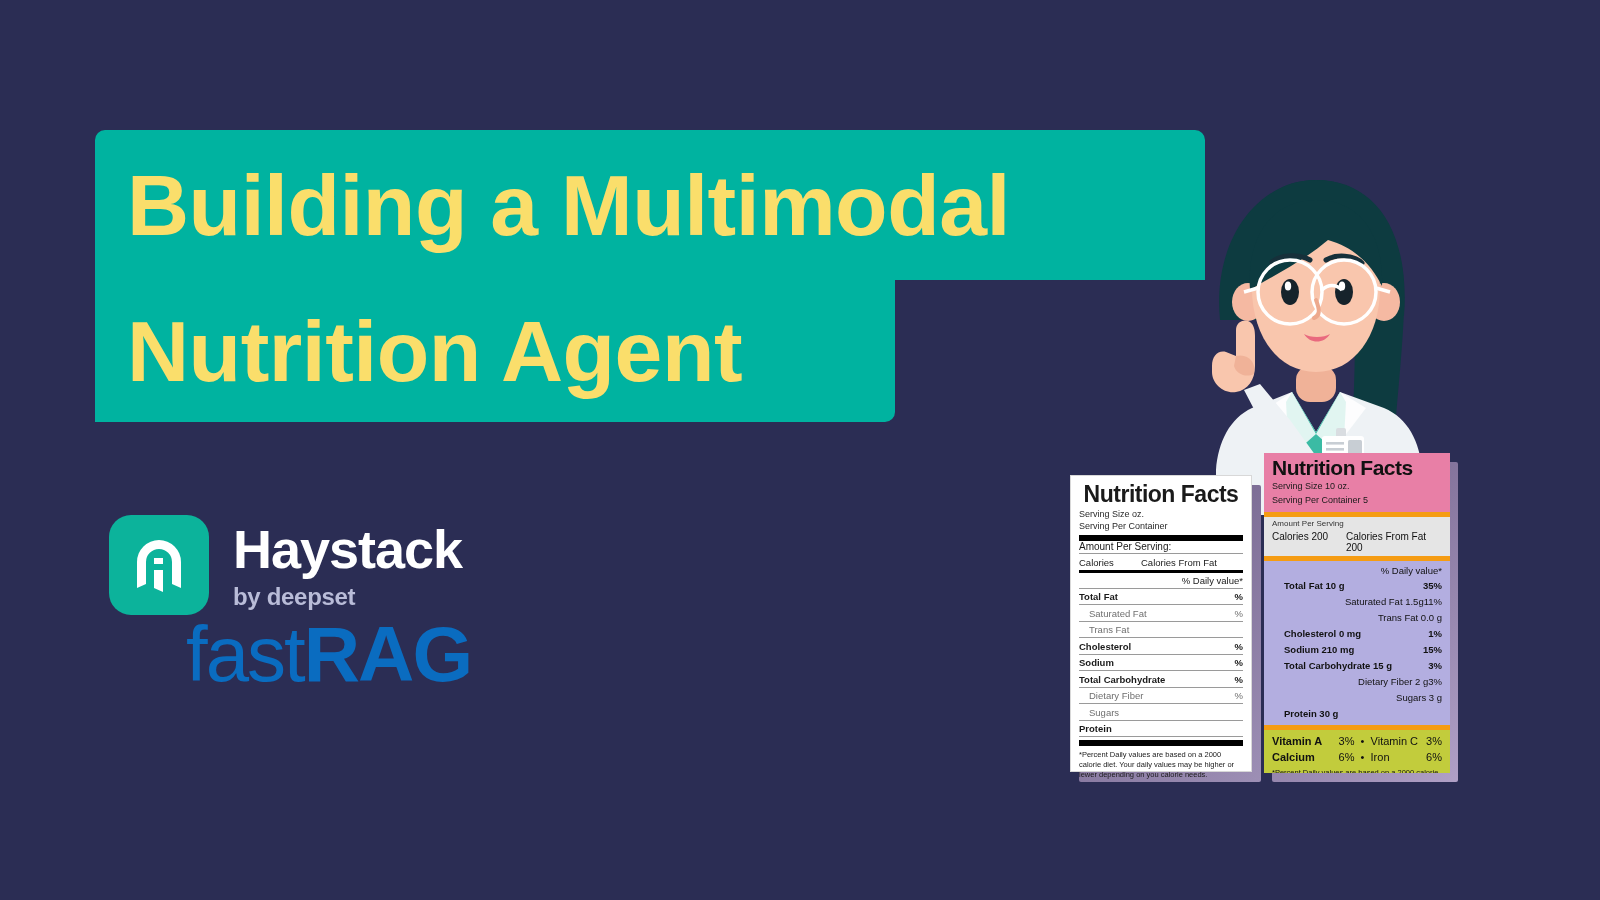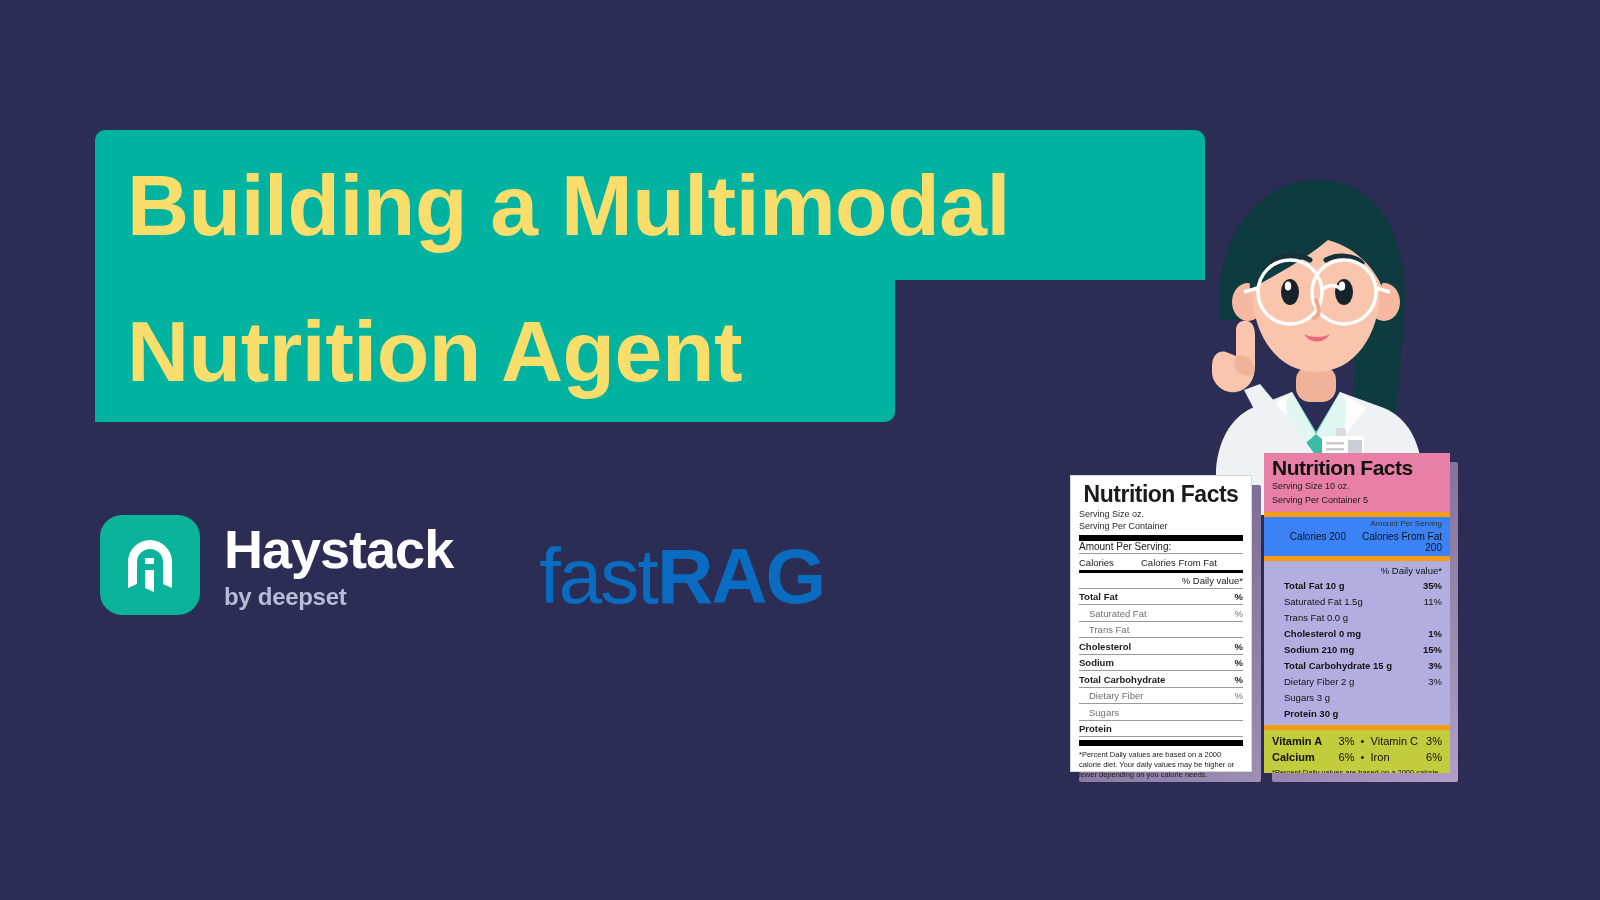--- a/index.html
+++ b/index.html
@@ -34,21 +34,21 @@
     margin-top:0;
   }
   .banner-text{
     font-size:86px;
     line-height:1;
     white-space:nowrap;
     color:#fade6b;
   }
 
   
-  .logos{position:absolute;left:100px;top:515px;display:flex;align-items:flex-end;}
+  .logos{position:absolute;left:100px;top:515px;display:flex;align-items:center;flex-direction:column;}
   .haystack{display:flex;align-items:center;}
   .hs-mark{
     width:100px;height:100px;border-radius:22px;background:#0cb39b;
     display:flex;align-items:center;justify-content:center;flex:none;
   }
   .hs-words{margin-left:24px;display:flex;flex-direction:column;justify-content:center;}
   .hs-name{color:#ffffff;font-size:54px;font-weight:bold;line-height:1;letter-spacing:-1px;}
   .hs-by{color:#b9bcd8;font-size:24px;font-weight:bold;line-height:1;margin-top:9px;letter-spacing:-0.3px;}
   .fastrag{margin-left:86px;font-size:78px;line-height:1;color:#0a6cc0;letter-spacing:-2px;white-space:nowrap;}
   .fastrag .thin{font-weight:normal;}
@@ -94,28 +94,28 @@
   .wrow{display:flex;justify-content:space-between;font-size:9.5px;padding:2.5px 0 2px 0;}
   .wrow.b{font-weight:bold;}
   .wrow.ind{padding-left:10px;color:#6f6f6f;}
   .wfoot{font-size:7.5px;line-height:1.32;padding-top:4px;color:#1a1a1a;}
 
   
   .cl-head{background:#e87fa6;padding:4px 8px 6px 8px;}
   .cl-head .nf-title{font-size:21px;color:#111;letter-spacing:-0.5px;}
   .cl-head .sub{font-size:9px;line-height:1.35;color:#1a1a1a;margin-top:2px;}
   .cl-orange{height:5px;background:#f59c13;}
-  .cl-blue{background:#3b82f6;padding:2px 8px 3px 8px;text-align:right;}
+  .cl-blue{background:#e5e5e5;padding:2px 8px 3px 8px;}
   .cl-blue .aps{font-size:8px;color:#333;}
   .cl-blue .cal{display:flex;font-size:10px;color:#111;padding-top:3px;}
   .cl-blue .cal .c1{min-width:74px;}
   .cl-body{background:#b3aee0;padding:2px 8px 4px 8px;}
   .crow{display:flex;justify-content:space-between;font-size:9.5px;color:#111;padding:2.5px 0;}
   .crow.b{font-weight:bold;margin-left:12px;}
-  .crow.ind{padding-left:12px;}
+  .crow.ind{padding-left:12px;justify-content:flex-end;}
   .dv{text-align:right;font-size:9.5px;color:#111;padding:2px 0 1px 0;}
   .cl-vit{background:#c2cc3c;padding:3px 8px 6px 8px;}
   .vrow{display:flex;font-size:11px;color:#111;padding:2px 0;align-items:baseline;}
   .vrow .n1{width:58px;font-weight:bold;}
   .vrow .p1{width:34px;text-align:right;}
   .vrow .dot{width:18px;text-align:center;}
   .vrow .n2{width:62px;}
   .vrow .p2{flex:1;text-align:right;}
   .cfoot{font-size:7.5px;line-height:1.34;color:#111;padding-top:3px;}
 </style>

